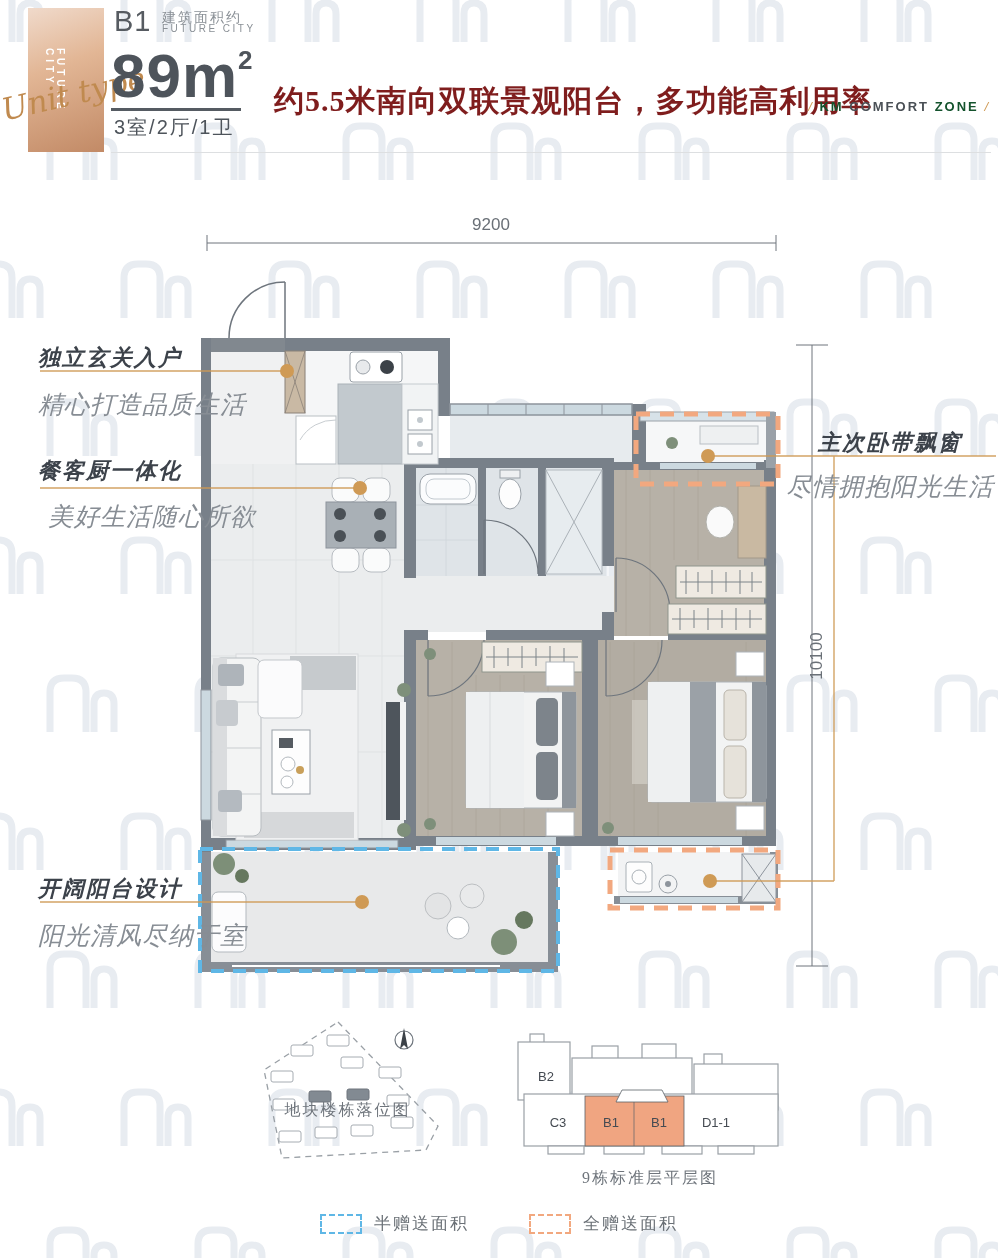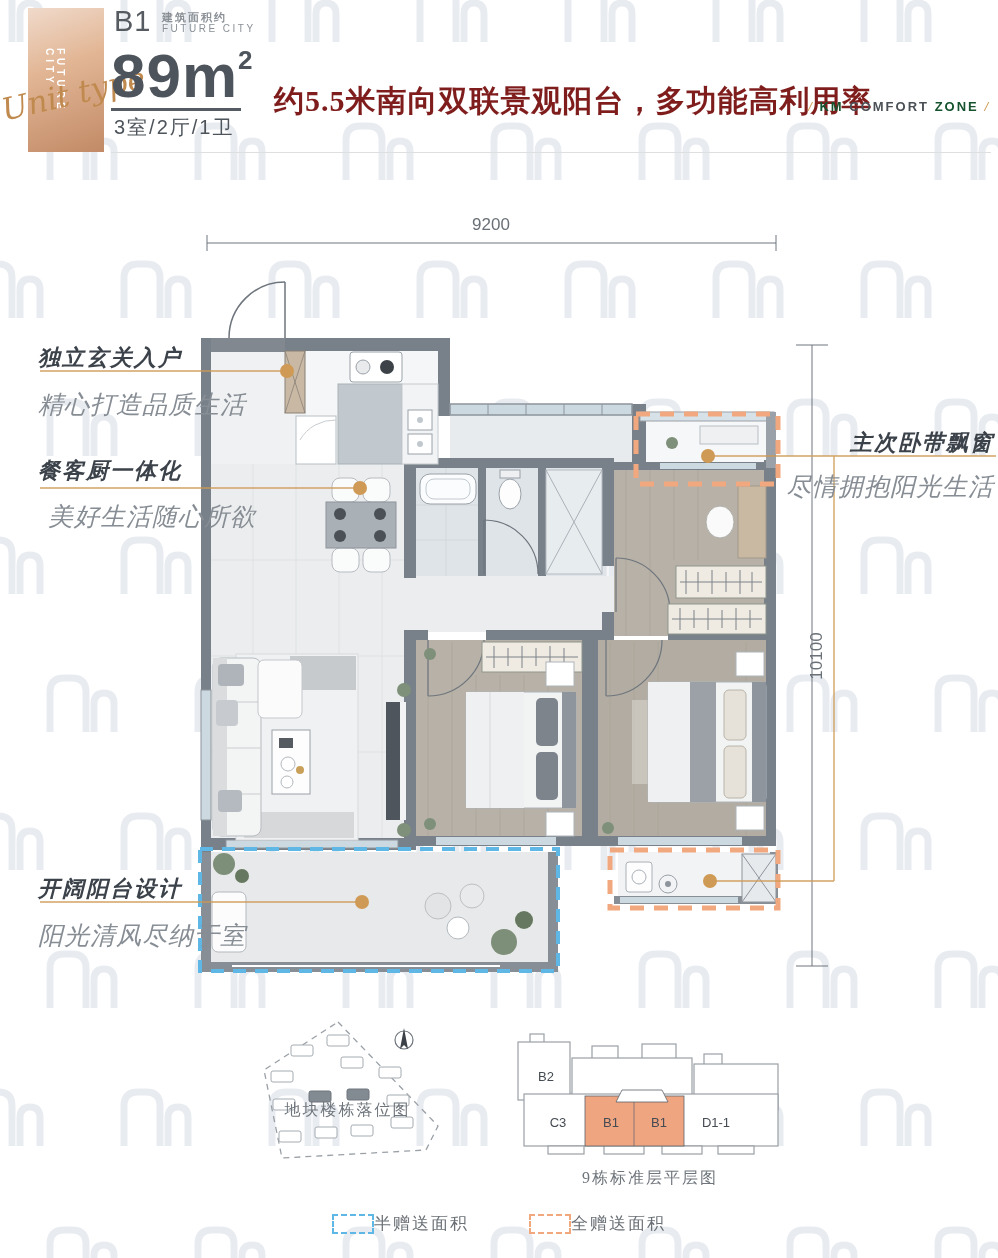--- a/index.html
+++ b/index.html
@@ -8,42 +8,42 @@
   .abs{position:absolute;}
   
   .ribbon{left:28px;top:8px;width:76px;height:144px;
     background:linear-gradient(160deg,#f0dacb 0%,#e2b695 40%,#c28a66 100%);}
   .ribbon-vtext{position:absolute;left:16px;top:40px;writing-mode:vertical-rl;
     color:#ffffff;font-size:10px;letter-spacing:4px;font-weight:bold;}
   .script{left:2px;top:92px;font-family:"DejaVu Serif",serif;font-style:italic;
     font-size:31px;color:#c08a4f;transform:rotate(-13deg);transform-origin:left center;white-space:nowrap;}
   .badge-code{left:114px;top:5px;font-size:29px;color:#565b61;letter-spacing:1px;}
   .badge-sub{left:162px;top:12px;line-height:10px;}
-  .badge-sub .l1{font-size:11px;color:#8a9096;letter-spacing:2px;display:block;font-weight:bold;}
+  .badge-sub .l1{font-size:14px;color:#8a9096;letter-spacing:2px;display:block;}
   .badge-sub .l2{font-size:10px;color:#8a9096;letter-spacing:2.5px;display:block;margin-top:2px;}
   .area{left:111px;top:40px;font-size:62px;font-weight:800;color:#4e545b;letter-spacing:1px;}
   .area sup{font-size:26px;font-weight:800;vertical-align:28px;}
   .area-underline{left:111px;top:108px;width:130px;height:3px;background:#555b62;}
   .layout-text{left:114px;top:114px;font-size:20px;color:#4e545b;letter-spacing:2px;}
   .header-divider{left:111px;top:152px;width:880px;height:1px;background:#dddfe1;}
   .headline{left:274px;top:81px;font-size:30px;font-weight:600;color:#7f1d1d;letter-spacing:1px;white-space:nowrap;font-family:Liberation Serif, serif;}
   .brand{right:8px;top:99px;font-size:13px;letter-spacing:2px;font-weight:bold;white-space:nowrap;}
   .brand .cu{color:#14532d;} .brand .dk{color:#4a5056;} .brand .sl{color:#cf9a55;font-style:italic;font-weight:normal;}
   
   .callout{white-space:nowrap;font-style:italic;}
   .callout .c-title{display:block;font-size:22px;font-weight:bold;color:#3c424a;letter-spacing:2px;}
   .callout .c-sub{display:block;font-size:25px;color:#878d94;letter-spacing:1px;}
   .co-entry{left:38px;top:343px;} .co-entry .c-sub{margin-top:15px;}
   .co-dining{left:38px;top:456px;} .co-dining .c-sub{margin-top:14px;margin-left:10px;}
   .co-balcony{left:38px;top:874px;} .co-balcony .c-sub{margin-top:15px;}
-  .co-bay{right:4px;top:428px;text-align:right;} .co-bay .c-sub{margin-top:12px;}
+  .co-bay{right:4px;top:428px;text-align:center;} .co-bay .c-sub{margin-top:12px;}
   
   .caption{font-size:16px;color:#6f757c;letter-spacing:2px;text-align:center;}
   .legend{left:0;top:1212px;width:998px;display:flex;justify-content:center;gap:60px;}
-  .legend-item{display:flex;align-items:center;font-size:17px;color:#6a7076;letter-spacing:2px;}
+  .legend-item{display:flex;align-items:center;gap:12px;font-size:17px;color:#6a7076;letter-spacing:2px;}
   .lg-box{width:42px;height:20px;display:inline-block;box-sizing:border-box;}
   .lg-blue{border:2px dashed #5fb7e6;}
   .lg-orange{border:2px dashed #f2a87f;}
   svg text{font-family:"Liberation Sans","DejaVu Sans",sans-serif;}
 </style>
 </head>
 <body>
 
 <svg class="abs" style="left:0;top:0;" width="998" height="1258" viewBox="0 0 998 1258">
   <defs>

